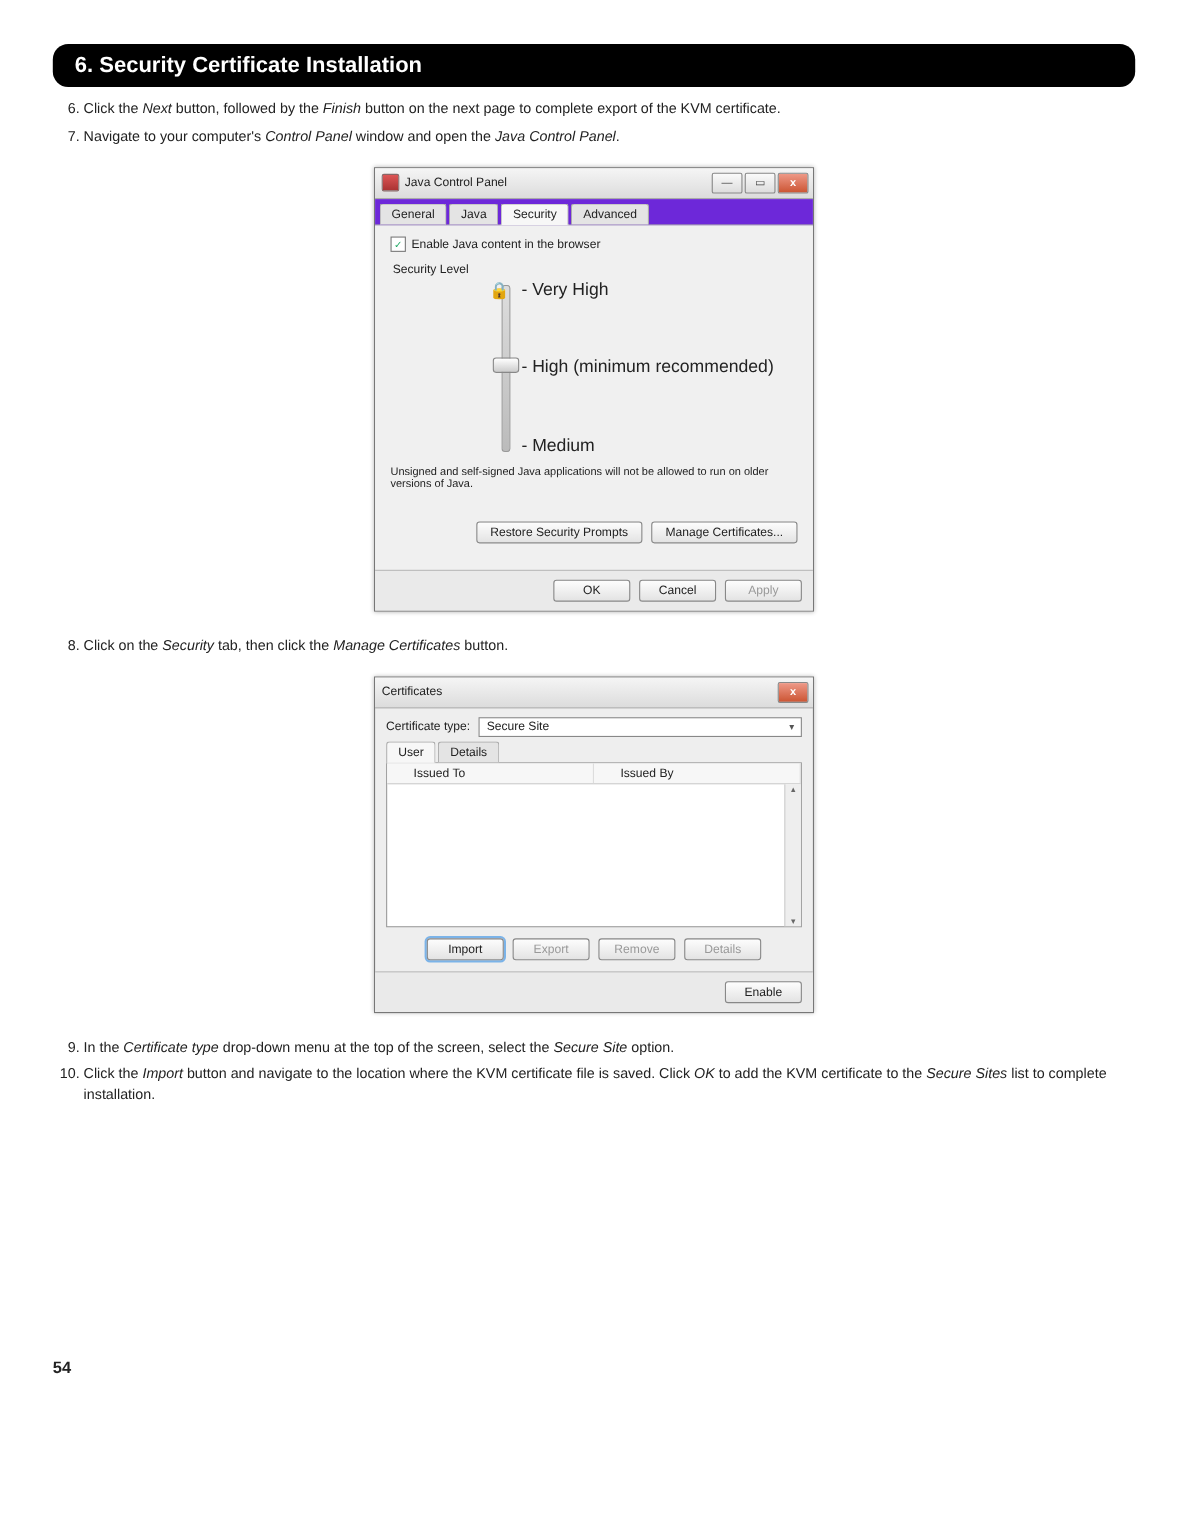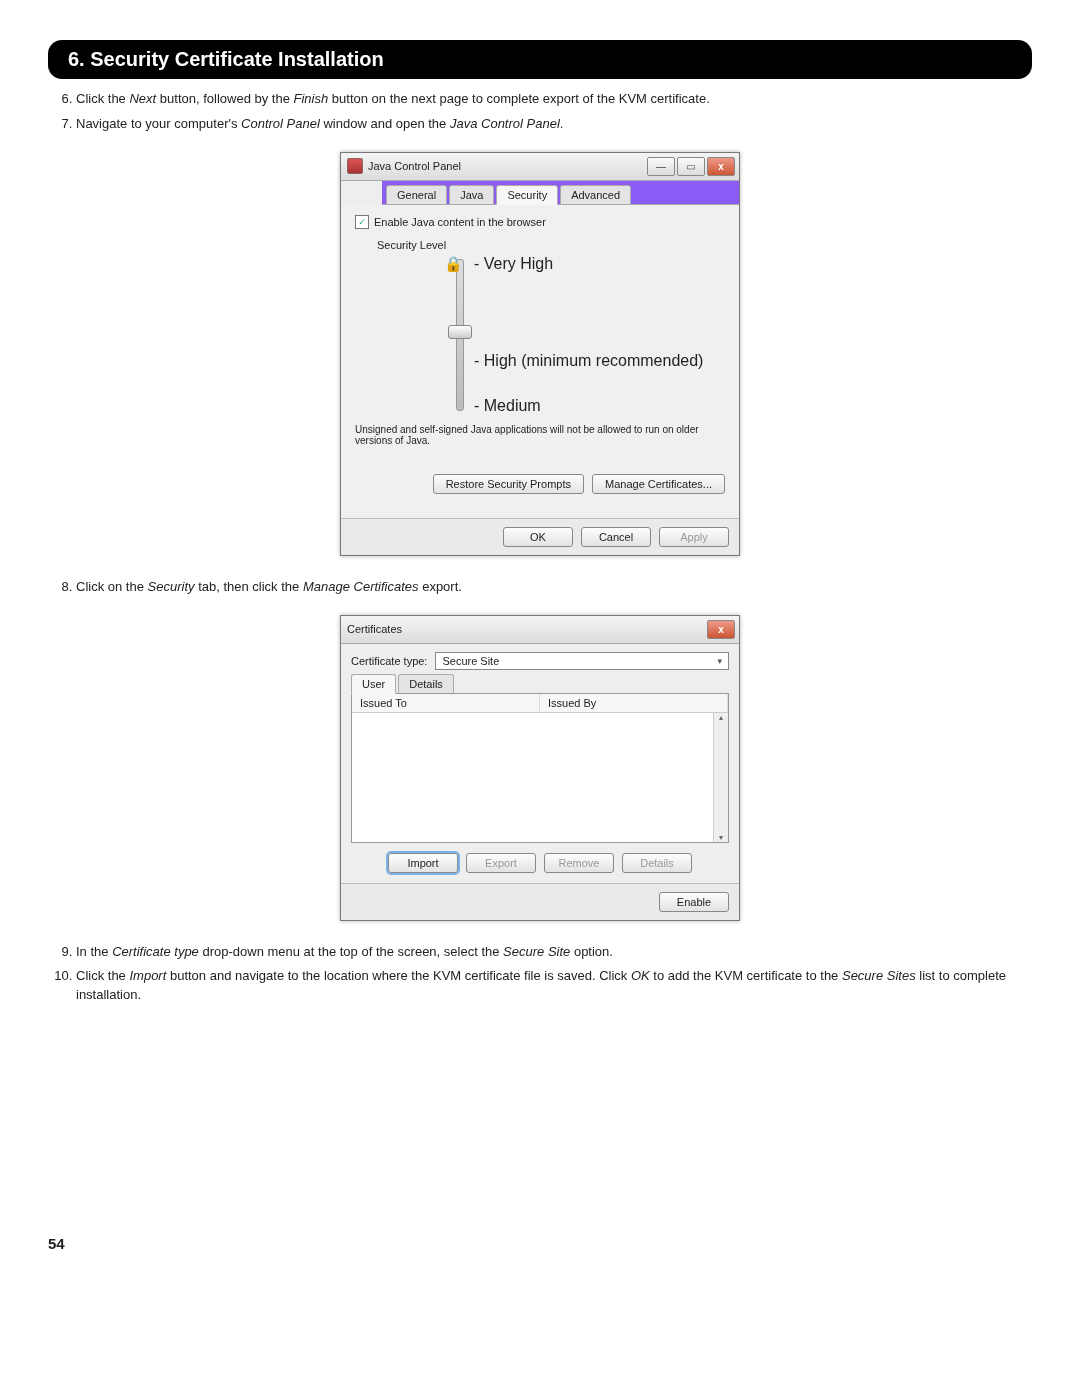--- a/index.html
+++ b/index.html
@@ -57,36 +57,36 @@
     width: 26px; height: 17px;
     border: 1px solid #888;
     border-radius: 2px;
     background: linear-gradient(#fafafa,#ddd);
     display: flex; align-items: center; justify-content: center;
     font-size: 10px;
     color: #444;
   }
   .winbtn.close { background: linear-gradient(#e98,#c53); color:#fff; font-weight:bold; }
 
-  .tabbar { display: flex; padding: 4px 4px 0 4px; border-bottom: 1px solid #aaa; background:#8b5cf6;margin-left:41px;}
+  .tabbar { display: flex; padding: 4px 4px 0 4px; border-bottom: 1px solid #aaa; background:#6d28d9;}
   .tab {
     padding: 3px 10px;
     border: 1px solid #aaa;
     border-bottom: none;
     border-radius: 3px 3px 0 0;
     background: #e4e4e4;
     margin-right: 2px;
     position: relative;
   }
   .tab.active { background: #f7f7f7; font-weight: normal; border-bottom: 1px solid #f7f7f7; margin-bottom: -1px; }
   .panel { padding: 10px 14px 14px 14px; background: #f0f0f0; }
 
   .chk { display:flex; align-items:center; gap:5px; margin-bottom:10px; }
   .chkbox { width:12px; height:12px; border:1px solid #777; background:#fff; display:flex; align-items:center; justify-content:center; font-size:9px; color:#2a6; }
-  .seclabel { margin: 6px 0 2px 22px; }
+  .seclabel { margin: 6px 0 2px 2px; }
 
   .slider-area { position:relative; height:165px; margin-left:90px; border-left:1px dotted transparent;}
   .track { position:absolute; left:10px; top:6px; width:6px; height:150px; background:linear-gradient(#ddd,#bbb); border:1px solid #999; border-radius:3px;}
   .stop { position:absolute; left:28px; font-size:16px; }
   .stop::before { content:"- "; }
   .lock-icon {
     position:absolute; left:-2px; top:0; width:20px; height:22px;
     display:flex; align-items:center; justify-content:center; font-size:15px;
   }
   .thumb {
@@ -114,21 +114,21 @@
     background:#eaeaea;
   }
 
   
   .row { display:flex; align-items:center; gap:8px; padding:8px 10px 0 10px; }
   .dropdown { flex:1; border:1px solid #888; background:#fff; padding:2px 6px; display:flex; justify-content:space-between; align-items:center; }
   .dd-arrow { font-size:9px; color:#555; }
   .subtabs { display:flex; padding:4px 10px 0 10px; }
   .listbox { margin:0 10px 8px 10px; border:1px solid #999; background:#fff; height:148px; display:flex; flex-direction:column; }
   .listhead { display:flex; border-bottom:1px solid #ccc; background:#f7f7f7;}
-  .listhead div { flex:1; padding:3px 8px; font-size:11px; border-right:1px solid #ddd;}
+  .listhead div { flex:1; padding:3px 8px; font-size:11px; border-right:1px solid #ddd;margin-left:16px;}
   .listbody { flex:1; position:relative; }
   .scroll { position:absolute; right:0; top:0; bottom:0; width:14px; background:#eee; border-left:1px solid #ccc; display:flex; flex-direction:column; justify-content:space-between; align-items:center; font-size:8px; color:#666;}
   .centerbtns { display:flex; justify-content:center; gap:8px; padding:2px 0 10px 0;}
 
   .pagenum { text-align:left; font-weight:bold; margin-top:230px; font-size:15px; }
 </style>
 </head>
 <body>
 
 <div class="section-head">6. Security Certificate Installation</div>
@@ -164,39 +164,39 @@
     <div class="chk">
       <div class="chkbox">✓</div>
       <span>Enable Java content in the browser</span>
     </div>
     <div class="seclabel">Security Level</div>
     <div class="slider-area">
       <div class="track"></div>
       <div class="lock-icon">🔒</div>
       <div class="thumb" style="top:72px;"></div>
       <div class="stop" style="top:2px;">Very High</div>
-      <div class="stop" style="top:72px;margin-top:27px;">High (minimum recommended)</div>
+      <div class="stop" style="top:72px;">High (minimum recommended)</div>
       <div class="stop" style="top:144px;">Medium</div>
     </div>
     <div class="note">Unsigned and self-signed Java applications will not be allowed to run on older versions of Java.</div>
     <div class="btnrow">
       <div class="std-btn">Restore Security Prompts</div>
       <div class="std-btn">Manage Certificates...</div>
     </div>
   </div>
   <div class="footer">
     <div class="std-btn">OK</div>
     <div class="std-btn">Cancel</div>
     <div class="std-btn disabled">Apply</div>
   </div>
 </div>
 
 <ol class="steps" start="8">
   <li>
-    <span>Click on the </span><span class="ital">Security</span><span> tab, then click the </span><span class="ital">Manage Certificates</span><span> export.</span>
+    <span>Click on the </span><span class="ital">Security</span><span> tab, then click the </span><span class="ital">Manage Certificates</span><span> button.</span>
   </li>
 </ol>
 
 <div class="win">
   <div class="titlebar">
     <div class="tleft">
       <span>Certificates</span>
     </div>
     <div class="winbtns">
       <div class="winbtn close">x</div>

